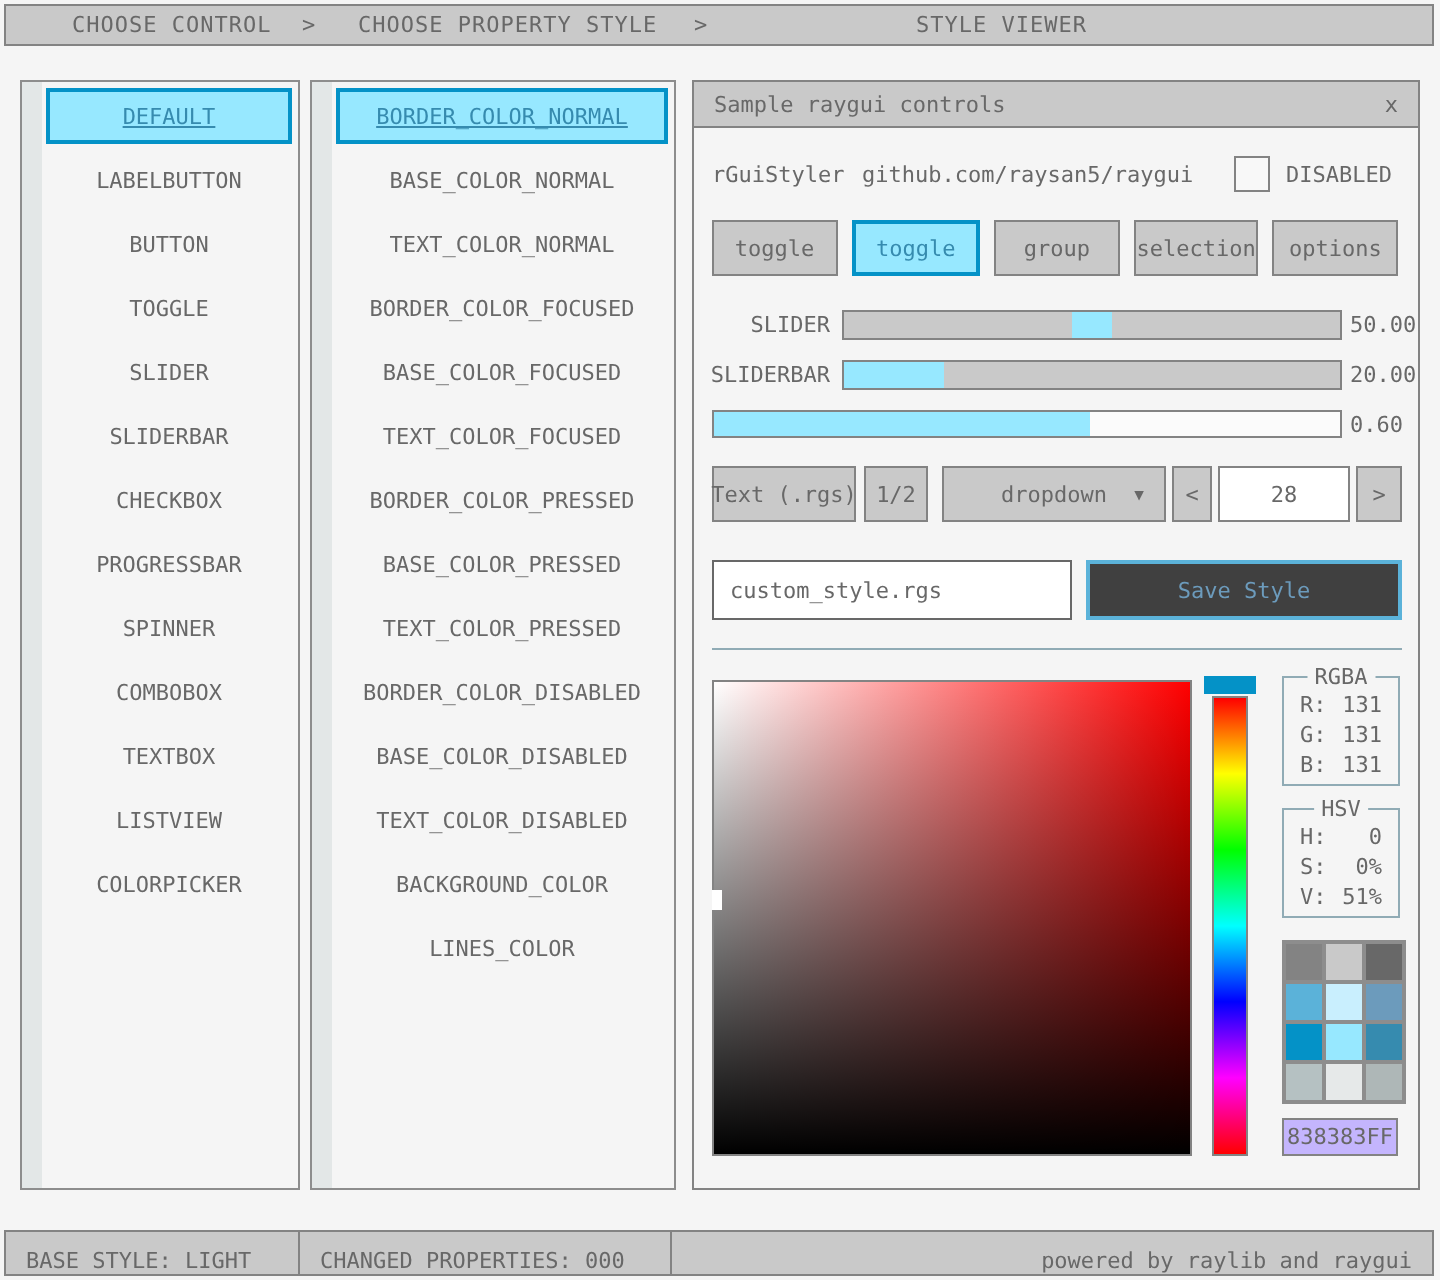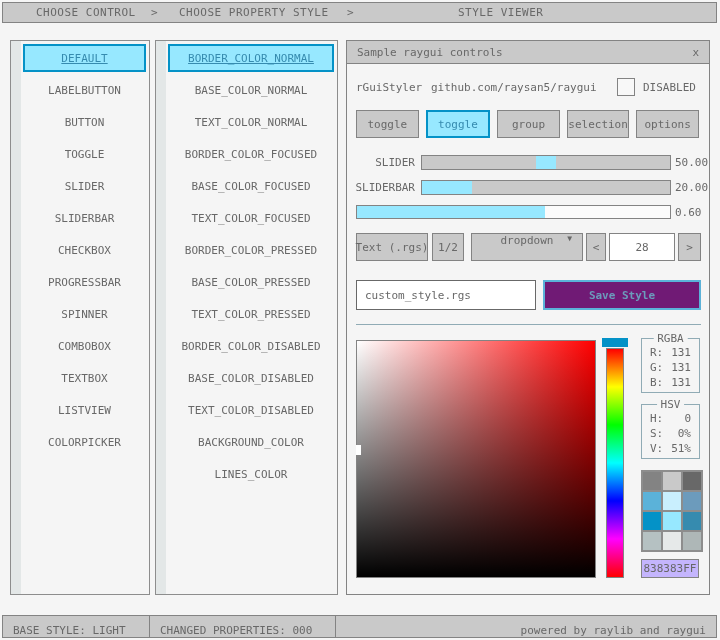--- a/index.html
+++ b/index.html
@@ -50,31 +50,31 @@
   .slider-label { position:absolute; left:0; width:68px; text-align:right; line-height:15px; }
   .slider-value { position:absolute; left:328px; line-height:15px; }
   .track { position:absolute; left:74px; width:250px; height:15px;
            background:#C9C9C9; border:1px solid #838383; }
   .track .handle { position:absolute; top:0; bottom:0; width:20px; background:#97E8FF;
                    transform:translateX(-50%); cursor:pointer; }
   .track .fill { position:absolute; left:0; top:0; bottom:0; background:#97E8FF; }
   .progress { position:absolute; left:9px; width:315px; height:14px;
               background:#FBFBFB; border:1px solid #838383; }
   .progress .fill { position:absolute; left:0; top:0; bottom:0; background:#97E8FF; }
-  .dropdown { position:absolute; display:flex; align-items:flex-start; justify-content:center; }
+  .dropdown { position:absolute; display:flex; align-items:center; justify-content:center; }
   .dropdown .arrow { position:absolute; right:10px; font-size:8px; }
   .valuebox { position:absolute; background:#FFFFFF; border:1px solid #838383;
               display:flex; align-items:center; justify-content:center; }
 
   .textbox { position:absolute; left:9px; top:216px; width:180px; height:30px;
              background:#FFFFFF; border:1px solid #686868; display:flex;
              align-items:center; padding:0 8px; cursor:text; }
   .savebtn { position:absolute; left:196px; top:216px; width:158px; height:30px;
-             background:#701a75; border:2px solid #5BB2D9; color:#6C9BBC;
-             display:flex; align-items:center; justify-content:center; cursor:pointer;font-weight:bold; }
+             background:#404040; border:2px solid #5BB2D9; color:#6C9BBC;
+             display:flex; align-items:center; justify-content:center; cursor:pointer; }
 
   .divider { position:absolute; left:9px; top:260px; width:345px; height:1px; background:#90ABB5; }
 
   .sv-panel { position:absolute; left:9px; top:276px; width:240px; height:238px;
               border:1px solid #838383;
               background:linear-gradient(to bottom, rgba(0,0,0,0) 0%, #000 100%),
                          linear-gradient(to right, #fff 0%, #f00 100%); cursor:crosshair; }
   .sv-cursor { position:absolute; left:-1px; top:44%; width:5px; height:10px; background:#FFFFFF; }
   .hue-bar { position:absolute; left:259px; top:284px; width:18px; height:230px;
              border:1px solid #838383;

